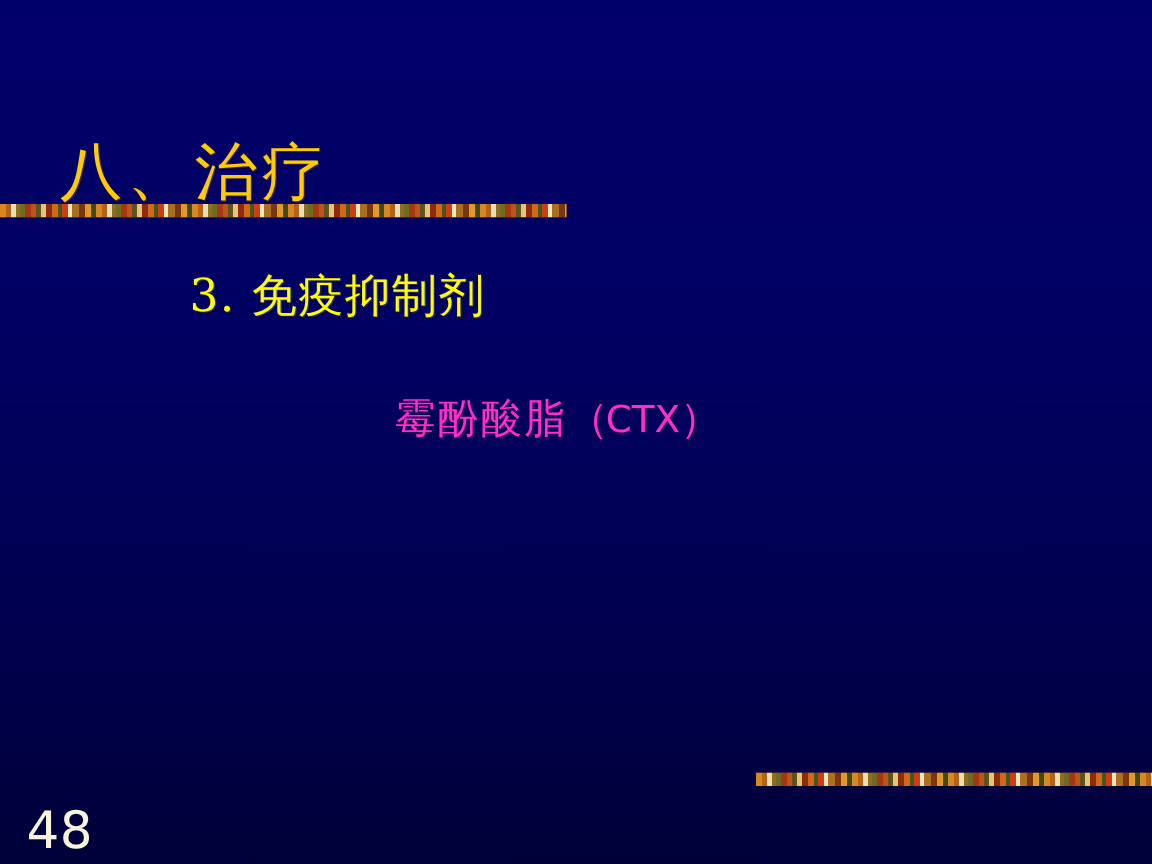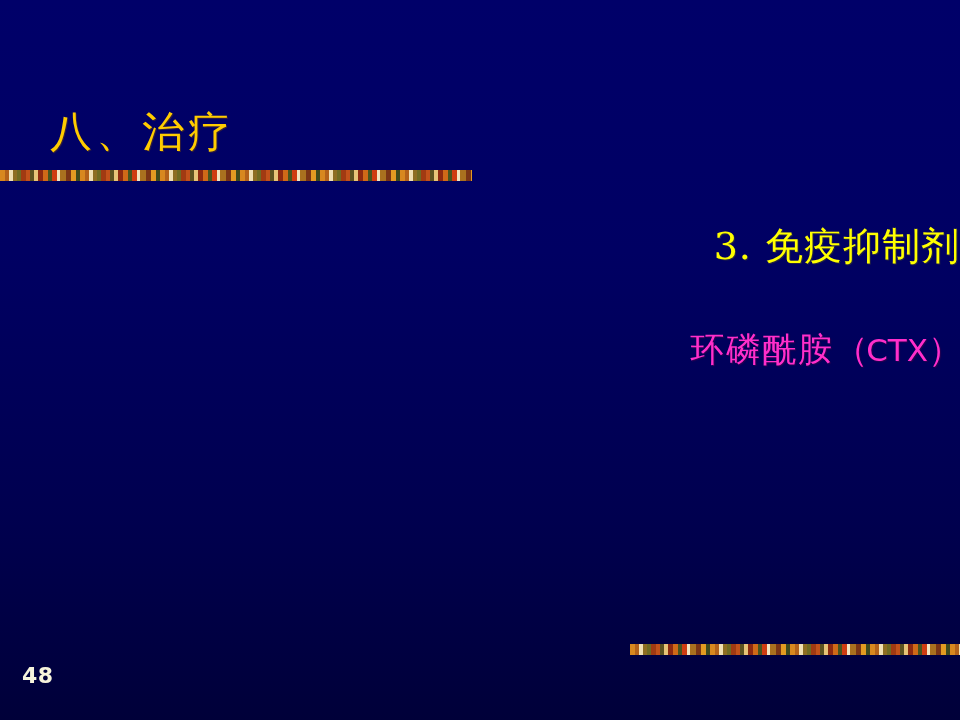--- a/index.html
+++ b/index.html
@@ -17,21 +17,21 @@
     font-family: "Liberation Serif", "DejaVu Serif", serif;
     -webkit-font-smoothing: antialiased;
   }
 
   
   #title {
     position: absolute;
     left: 50px;
     top: 82px;
     font-family: "DejaVu Serif", "Liberation Serif", serif;
-    font-size: 42px;
+    font-size: 52px;
     line-height: 1.05;
     letter-spacing: 4px;
     color: #ffcc00;
     font-weight: 400;
     white-space: pre;
     text-shadow: 1px 1px 0 rgba(120,70,0,.45);
   }
 
   
   .deco-bar {
@@ -67,21 +67,20 @@
   }
   #deco-bar-top    { left: 0px;   top: 170px; width: 472px; }
   #deco-bar-bottom { left: 630px; top: 644px; width: 330px; }
 
   
   #body-block {
     position: absolute;
     left: 0;
     top: 225px;
     width: 960px;
-    text-align: right;
   }
   .heading-line {
     margin-left: 158px;
     font-family: "DejaVu Serif", "Liberation Serif", serif;
     font-size: 38px;
     line-height: 1.12;
     color: #ffff00;
     letter-spacing: 1px;
     white-space: pre;
     font-weight: 400;
@@ -106,43 +105,42 @@
   }
   .drug-line .paren { letter-spacing: -2px; }
   #drug-line-1 { color: #ff2ecb; text-shadow: 1px 1px 1px rgba(90,0,70,.5); margin-top: 26px; }
   #drug-line-2 { color: #fbf6d0; text-shadow: 1px 1px 1px rgba(0,0,40,.6); }
   #drug-line-3 { color: #fbf6d0; text-shadow: 1px 1px 1px rgba(0,0,40,.6); }
 
   
   #page-number {
     position: absolute;
     left: 22px;
-    bottom: 32px;
+    bottom: 2px;
     font-family: "DejaVu Sans", "Liberation Sans", sans-serif;
-    font-size: 22px;
+    font-size: 43px;
     color: #f6f3dc;
     letter-spacing: 0.5px;
-    font-weight: bold;
   }
 </style>
 </head>
 <body>
 
 <div id="slide">
 
   <h1 id="title">八、治疗</h1>
 
   <div class="deco-bar" id="deco-bar-top"></div>
 
   <div id="body-block">
 
     <div class="heading-line">3. 免疫抑制剂</div>
 
     <div class="drug-line" id="drug-line-1">
-      <span class="cn">环磷酰胺</span><span class="paren">（</span><span class="abbr">CTX</span><span class="paren">）</span>
+      <span class="cn">霉酚酸脂</span><span class="paren">（</span><span class="abbr">CTX</span><span class="paren">）</span>
     </div>
 
 
 
   </div>
 
   <div class="deco-bar" id="deco-bar-bottom"></div>
 
   <div id="page-number">48</div>
 

